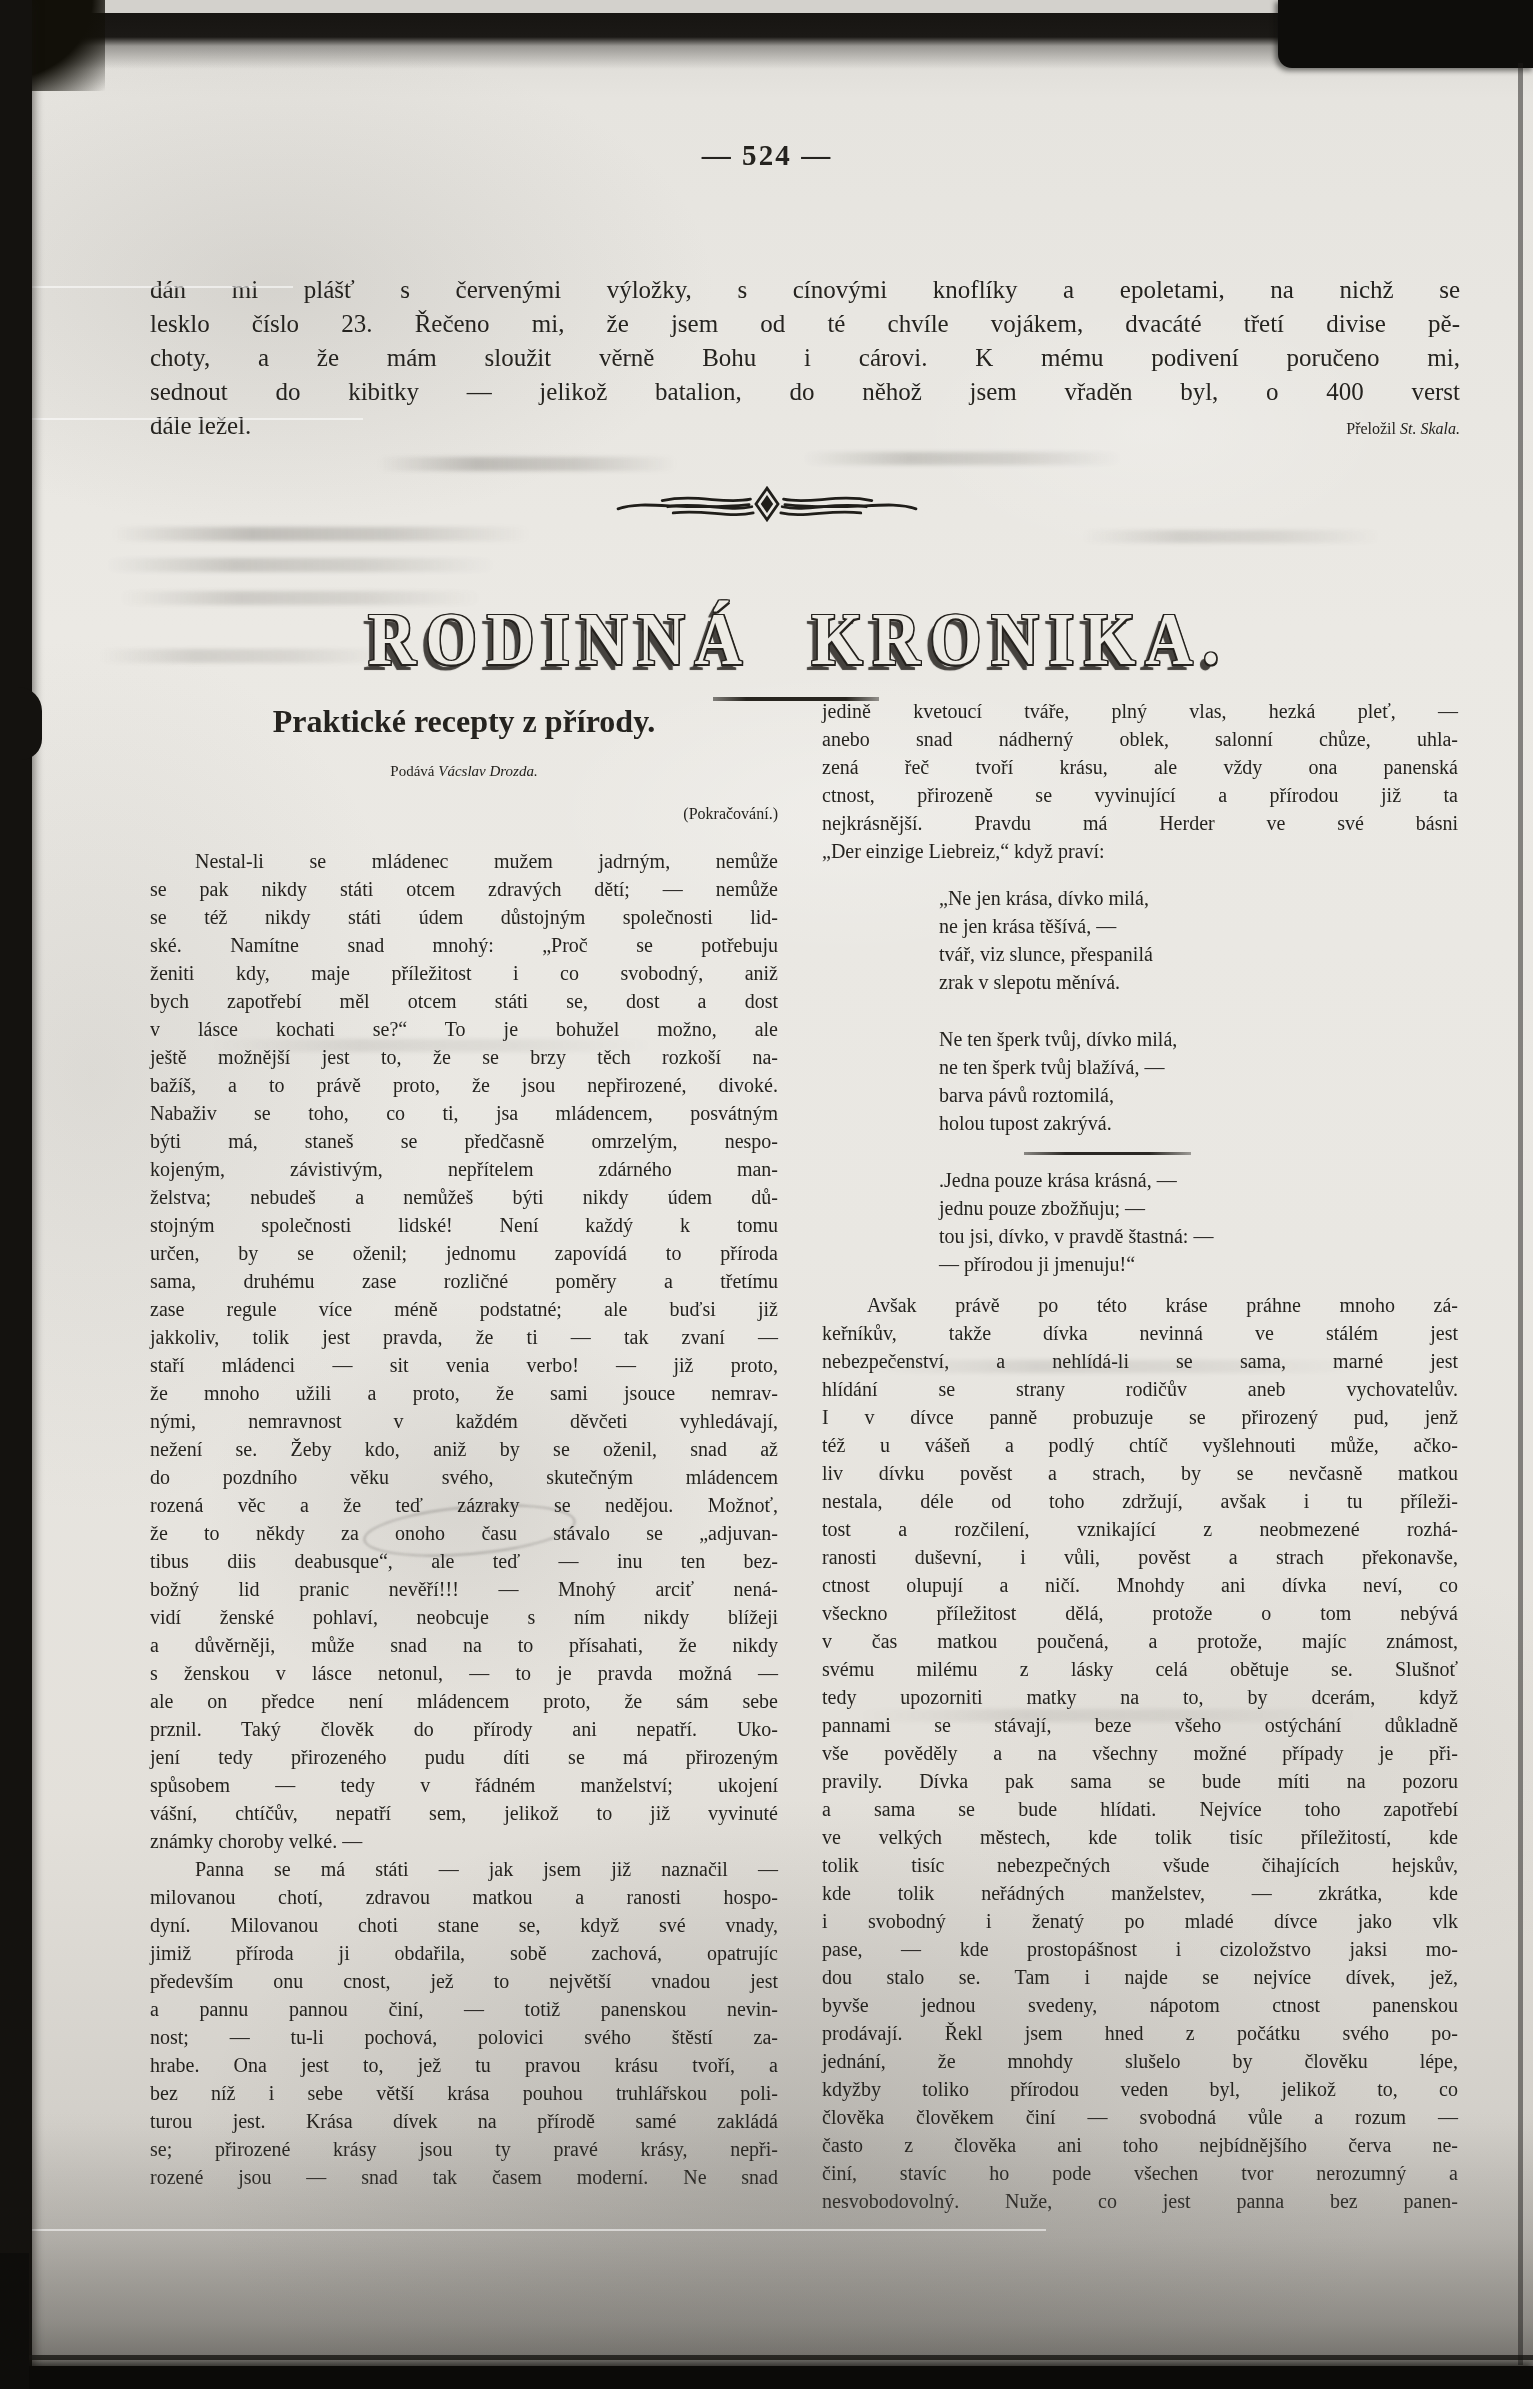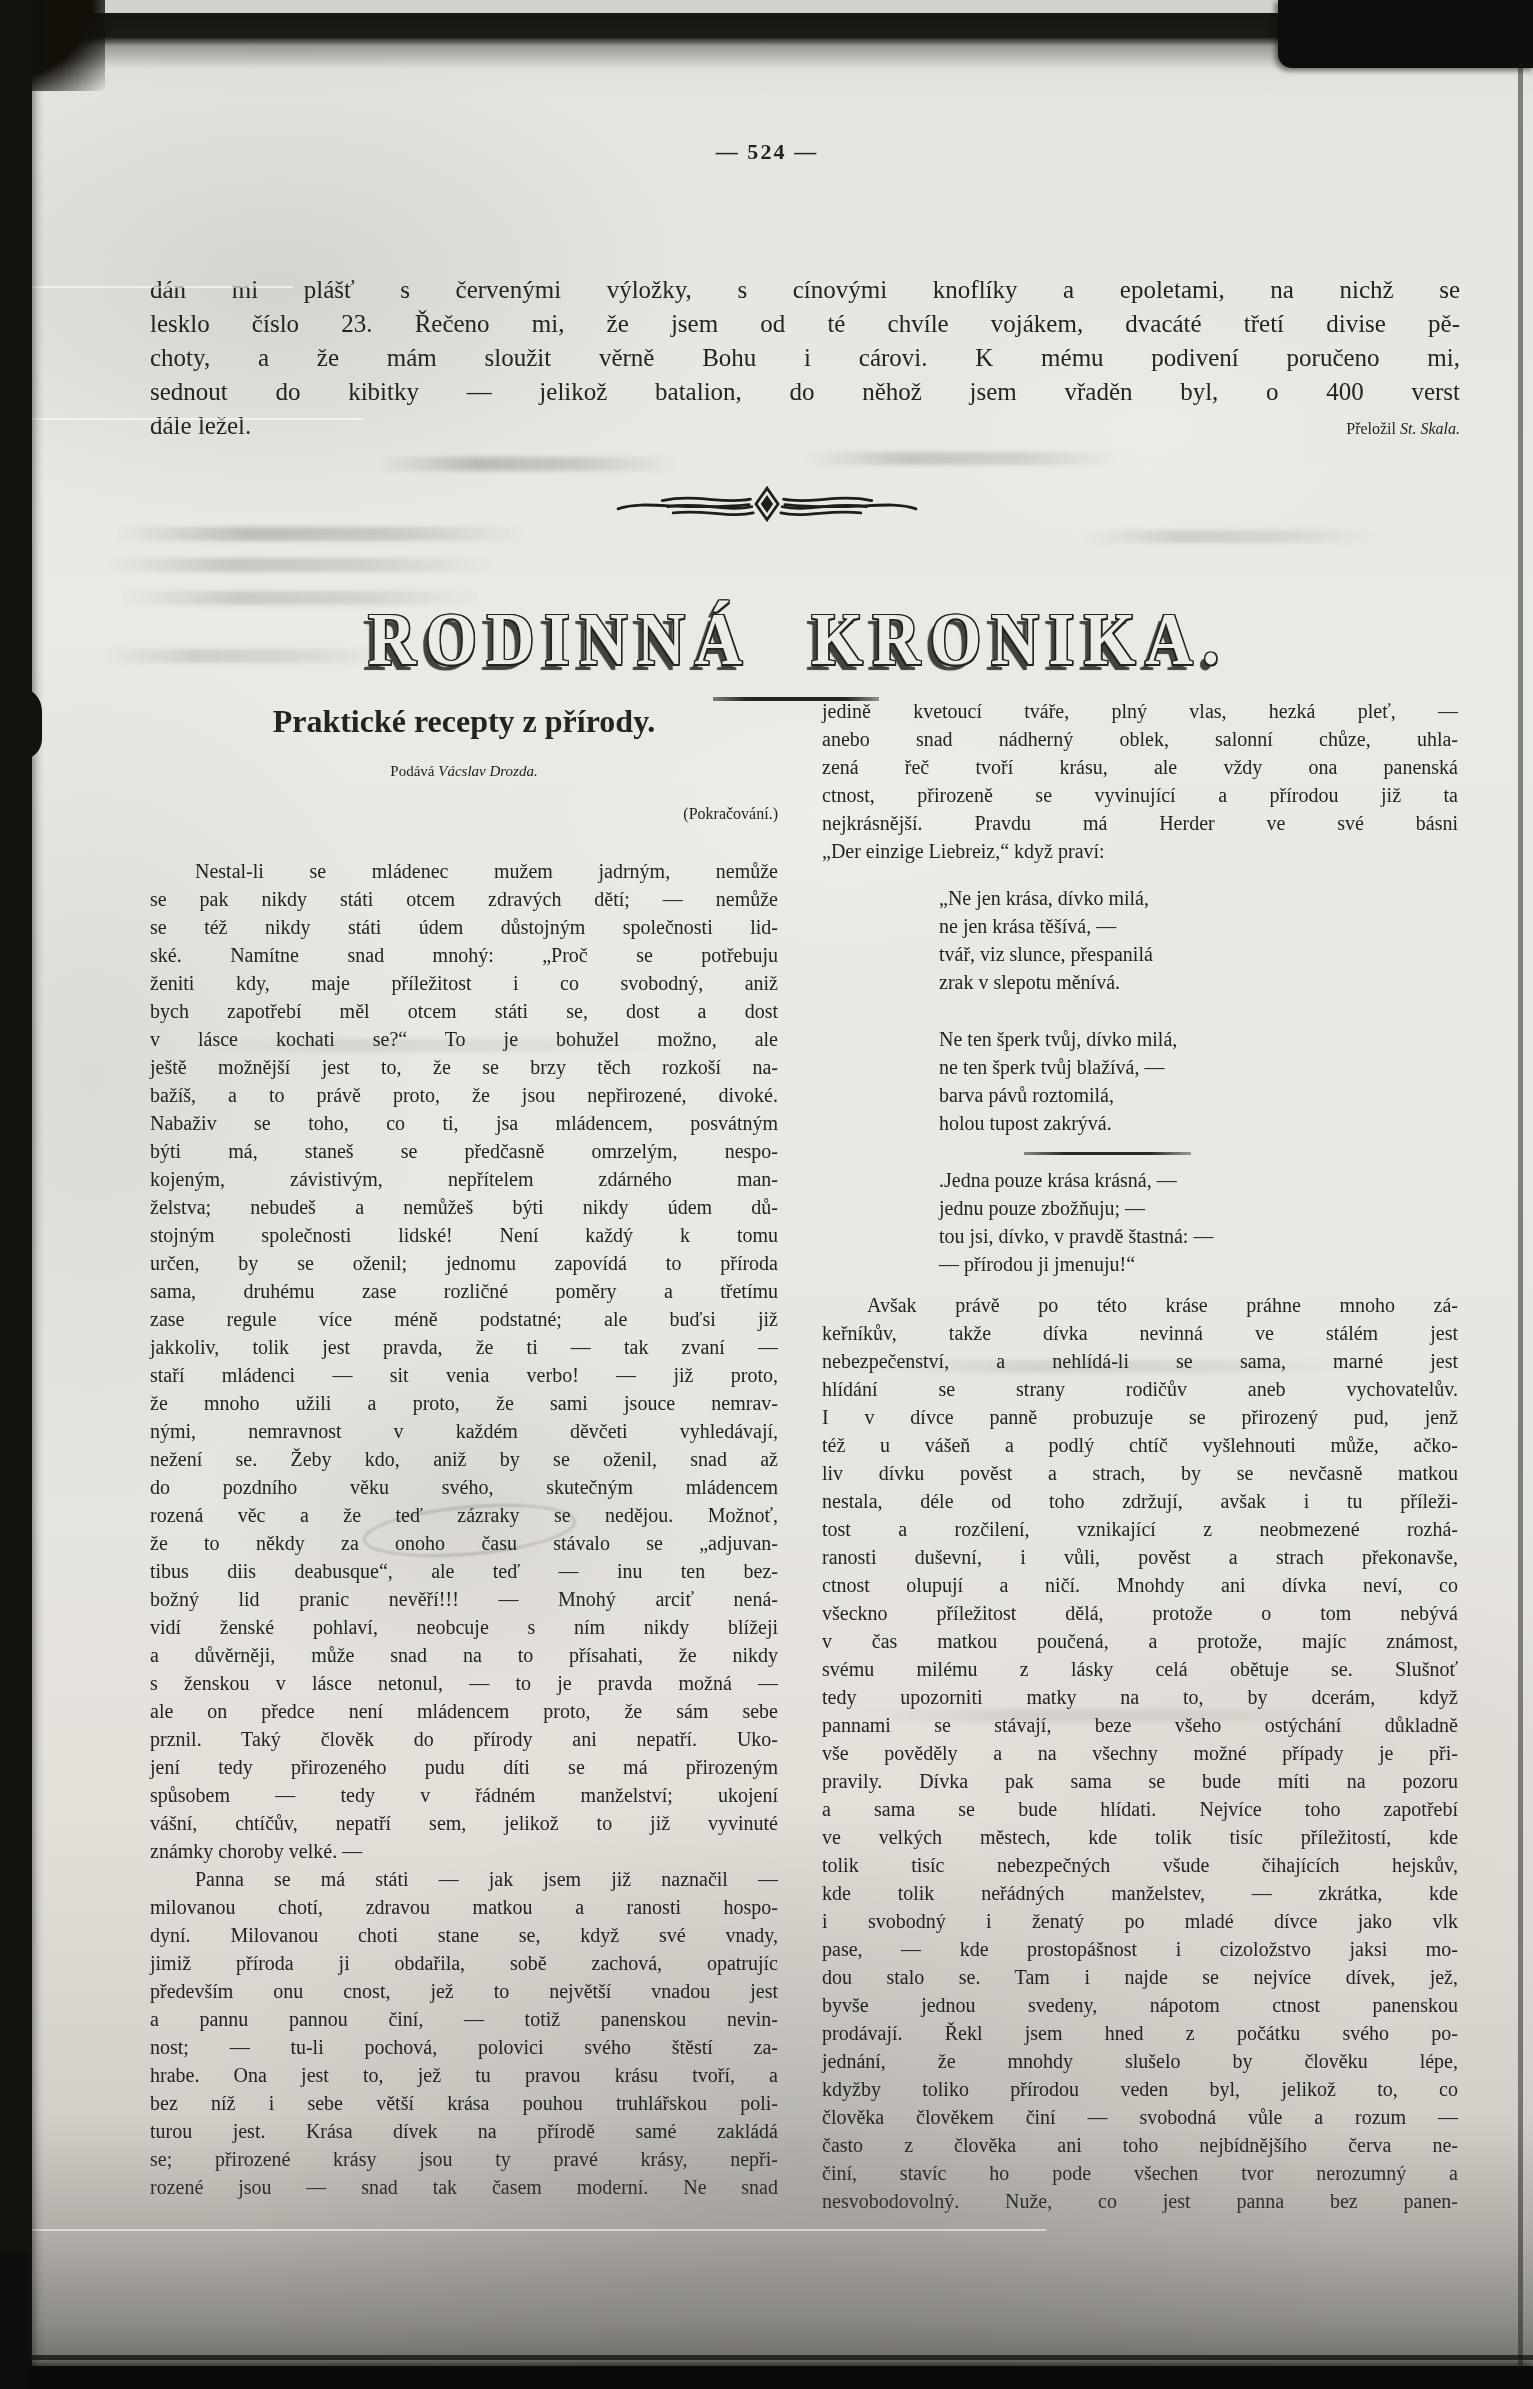--- a/index.html
+++ b/index.html
@@ -15,21 +15,21 @@
       radial-gradient(837px 488px at 52% 90%, rgba(105,103,98,0.26), transparent 72%),
       radial-gradient(558px 293px at 86% 74%, rgba(160,157,150,0.12), transparent 70%),
       radial-gradient(432px 209px at 55% 34%, rgba(255,255,255,0.22), transparent 70%),
       radial-gradient(349px 181px at 75% 18%, rgba(255,255,255,0.18), transparent 70%);}
   .ghost{position:absolute;pointer-events:none;border-radius:7px;filter:blur(2.1px);z-index:1;
     background:linear-gradient(90deg, transparent, rgba(95,92,87,0.30), rgba(95,92,87,0.22), transparent);}
   .scratch{position:absolute;pointer-events:none;background:rgba(255,255,255,0.55);filter:blur(0.4px);z-index:6;}
   .scribble{position:absolute;width:209px;height:45px;border:2.1px solid rgba(70,67,63,0.30);
     border-radius:50%;transform:rotate(-5deg);filter:blur(1px);z-index:2;pointer-events:none;}
   .pagenum{position:absolute;left:0;top:139px;width:1534px;text-align:center;
-    font-size:22px;font-weight:bold;letter-spacing:2.1px;z-index:3;}
+    font-size:29px;font-weight:bold;letter-spacing:2.1px;z-index:3;}
   .intro{position:absolute;left:150px;top:273px;width:1310px;font-size:25px;line-height:34px;z-index:3;}
   .intro-last{display:flex;justify-content:space-between;align-items:baseline;gap:44px;}
   .credit{font-size:16px;}
   .ital{font-style:italic;}
 
   .flourish{position:absolute;left:612px;top:484px;z-index:3;}
   .kronika{position:absolute;left:0;top:597px;width:1597px;text-align:center;z-index:3;
     font-size:66px;font-weight:bold;letter-spacing:9.8px;word-spacing:33px;
     color:#edebe5;transform:scaleY(1.12);transform-origin:top center;
     text-shadow:1.4px 0 0 #26231f,-1.4px 0 0 #26231f,0 1.4px 0 #26231f,0 -1.4px 0 #26231f,
@@ -37,21 +37,21 @@
       -5.6px 5.6px 0.7px rgba(40,37,33,0.85);}
   .title-rule{position:absolute;left:713px;top:697px;width:166px;height:4.2px;z-index:3;
     background:linear-gradient(90deg,rgba(38,35,31,0.55),#28251f 20%,#28251f 80%,rgba(38,35,31,0.45));}
 
   .col{position:absolute;z-index:3;font-size:20px;line-height:28px;}
   .col-left{left:150px;top:703px;width:628px;}
   .col-right{left:822px;top:697px;width:636px;line-height:28px;}
   .art-title{font-size:32px;font-weight:bold;text-align:center;line-height:36px;}
   .byline{margin-top:18px;font-size:15px;text-align:center;}
   .cont{margin-top:15.3px;font-size:16px;text-align:right;}
-  .bodytext{margin-top:29px;}
+  .bodytext{margin-top:19px;}
   .line{text-align:justify;text-align-last:justify;}
   .line.indent{text-indent:45px;}
   .line.natural{text-align-last:left;}
   .poem{margin:19px 0 0 117px;}
   .poem .line{text-align:left;text-align-last:left;}
   .poem-rule{width:167px;height:3.5px;margin:14.6px auto 11px 202px;
     background:linear-gradient(90deg,rgba(40,37,33,0.5),#2a2723 25%,#2a2723 75%,rgba(40,37,33,0.4));}
 
   
   .edge-left{left:0;top:0;width:32px;height:2389px;background:#14120f;z-index:6;

